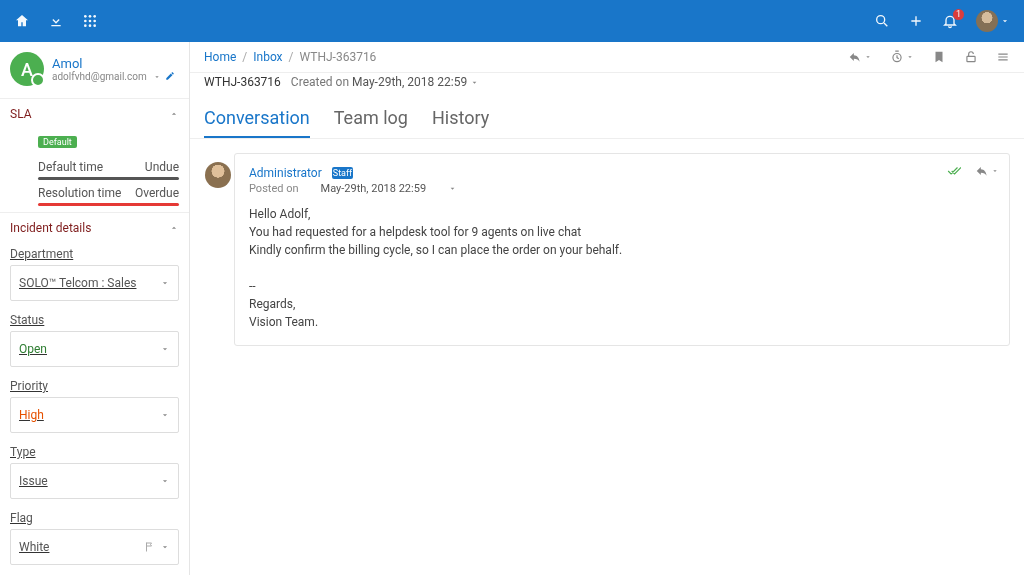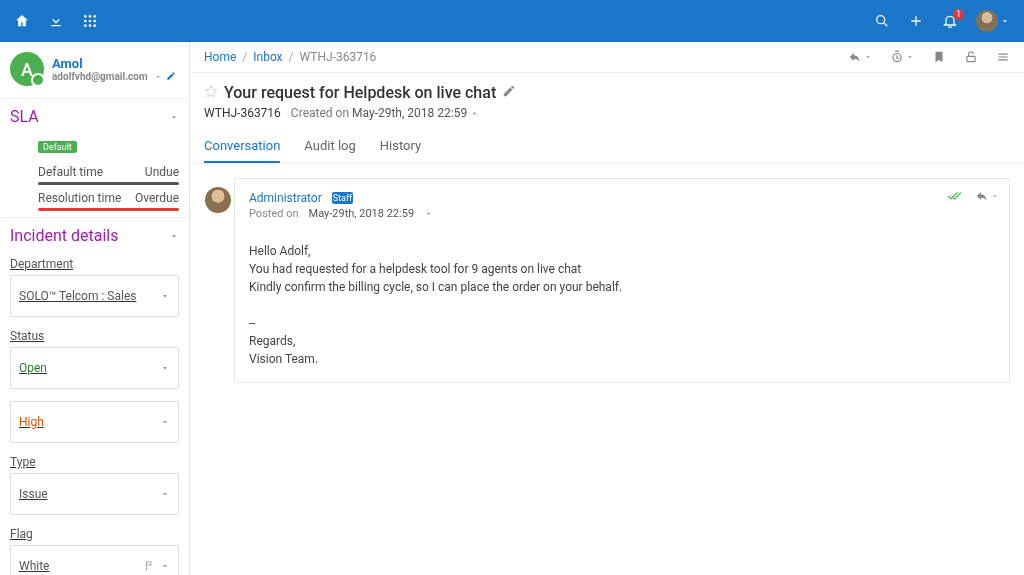--- a/index.html
+++ b/index.html
@@ -7,56 +7,56 @@
 .topbar { height: 42px; background: #1976c9; display: flex; align-items: center; padding: 0 14px; justify-content: space-between; }
 .topbar-left, .topbar-right { display: flex; align-items: center; gap: 18px; }
 .topbar .icon { color: #fff; opacity: 0.95; cursor: pointer; display: inline-flex; align-items: center; position: relative; }
 .badge-dot { position: absolute; top: -4px; right: -6px; background: #e53935; color: #fff; font-size: 9px; border-radius: 8px; padding: 0 3px; line-height: 11px; min-width: 11px; text-align: center; }
 .avatar-sm { width: 22px; height: 22px; border-radius: 50%; background: #eee center/cover no-repeat; display: inline-block; }
 .layout { display: flex; height: calc(100vh - 42px); }
 .sidebar { width: 190px; border-right: 1px solid #e5e5e5; background: #fff; overflow-y: auto; }
 .user-block { display: flex; align-items: center; padding: 10px 10px 12px; gap: 8px; }
 .user-avatar { width: 34px; height: 34px; border-radius: 50%; background: #4caf50; color: #fff; display: flex; align-items: center; justify-content: center; font-size: 18px; font-weight: 500; position: relative; }
 .user-avatar::after { content: ""; position: absolute; bottom: -1px; right: -1px; width: 10px; height: 10px; background: #4caf50; border: 2px solid #fff; border-radius: 50%; }
-.user-meta { flex: 1; font-weight: bold; }
+.user-meta { flex: 1; }
 .user-name { color: #1976c9; font-size: 13px; }
 .user-email { font-size: 10px; color: #888; display: flex; align-items: center; gap: 4px; }
-.section-hdr { display: flex; align-items: center; justify-content: space-between; padding: 8px 10px; border-top: 1px solid #eee; font-size: 16px; color: #a21caf; }
+.section-hdr { display: flex; align-items: center; justify-content: space-between; padding: 8px 10px; border-top: 1px solid #eee; font-size: 12px; color: #7f1d1d; }
 .sla-row { padding: 4px 10px 6px; margin-left: 28px; }
 .sla-pill { display: inline-block; background: #4caf50; color: #fff; font-size: 9px; padding: 1px 5px; border-radius: 2px; margin-bottom: 6px; }
 .sla-item { display: flex; justify-content: space-between; font-size: 12px; color: #555; margin-top: 6px; }
 .sla-bar { height: 3px; border-radius: 2px; margin-top: 3px; }
 .field-row { padding: 4px 10px 8px; text-decoration: underline; }
 .field-label { font-size: 12px; color: #555; margin-bottom: 4px; }
-.field-select { border: 1px solid #ddd; border-radius: 2px; height: 42px; display: flex; align-items: center; justify-content: space-between; padding: 0 8px; font-size: 12px; color: #555; cursor: pointer; }
+.field-select { border: 1px solid #ddd; border-radius: 2px; height: 36px; display: flex; align-items: center; justify-content: space-between; padding: 0 8px; font-size: 12px; color: #555; cursor: pointer; }
 .field-select.green { color: #2e7d32; }
 .field-select.orange { color: #e65100; }
 .field-input { border: 1px solid #ddd; border-radius: 2px; height: 28px; width: 100%; padding: 0 8px; font-size: 12px; }
 .main { flex: 1; display: flex; flex-direction: column; overflow: hidden; }
 .crumb-row { display: flex; align-items: center; justify-content: space-between; padding: 8px 14px; border-bottom: 1px solid #eee; }
 .crumb { font-size: 12px; color: #1976c9; display: flex; align-items: flex-start; gap: 6px; }
 .crumb .sep { color: #aaa; }
 .crumb .current { color: #888; }
 .crumb a { color: #1976c9; text-decoration: none; cursor: pointer; }
 .actions { display: flex; gap: 18px; color: #888; }
 .actions .icon { cursor: pointer; display: inline-flex; align-items: center; }
 .title-row { padding: 10px 14px 2px; display: flex; align-items: center; gap: 6px; }
 .title-row h2 { font-size: 16px; font-weight: 500; color: #333; }
 .meta-row { padding: 2px 14px 10px; font-size: 12px; color: #777; display: flex; align-items: center; gap: 10px; }
 .meta-row .tid { color: #333; }
 .tabs { display: flex; gap: 24px; padding: 0 14px; border-bottom: 1px solid #eee; }
-.tab { padding: 8px 0; font-size: 13px; color: #666; cursor: pointer; border-bottom: 2px solid transparent; }
+.tab { padding: 8px 0; font-size: 18px; color: #666; cursor: pointer; border-bottom: 2px solid transparent; }
 .tab.active { color: #1976c9; border-bottom-color: #1976c9; }
 .content { flex: 1; overflow-y: auto; padding: 14px; }
 .post { border: 1px solid #e5e5e5; border-radius: 3px; padding: 12px 14px 14px 14px; position: relative; margin-left: 30px; }
 .post-avatar { position: absolute; left: -30px; top: 8px; width: 26px; height: 26px; border-radius: 50%; background: #ddd center/cover no-repeat; }
 .post-hdr { display: flex; align-items: center; gap: 10px; margin-bottom: 2px; }
 .post-hdr .name { color: #1976c9; font-size: 12px; }
 .staff-pill { background: #1976c9; color: #fff; font-size: 9px; padding: 1px 1px; border-radius: 2px; }
-.post-meta { font-size: 11px; color: #888; margin-bottom: 22px; display: flex; align-items: center; gap: 10px; }
+.post-meta { font-size: 11px; color: #888; margin-bottom: 10px; display: flex; align-items: center; gap: 22px; }
 .post-body { font-size: 12px; color: #444; line-height: 1.5; white-space: pre-line; }
 .post-actions { position: absolute; top: 10px; right: 10px; display: flex; gap: 14px; color: #888; }
 .post-actions .icon { cursor: pointer; display: inline-flex; align-items: center; }
 svg { width: 14px; height: 14px; }
 .topbar svg { width: 16px; height: 16px; }
 .caret { margin-left: 2px; }
 .star { color: #ccc; }
 .check-green { color: #4caf50; }
 .flag-extra { display: flex; align-items: center; gap: 4px; color: #aaa; }
 </style>
@@ -173,20 +173,21 @@
     <div class="field-row">
       <div class="field-label">Status</div>
       <div class="field-select green">
         <span>Open</span>
         <svg viewBox="0 0 24 24" fill="#888" style="width:10px;height:10px">
             <path d="M7 10l5 5 5-5z"></path>
           </svg>
       </div>
     </div>
     <div class="field-row">
+      <div class="field-label">Priority</div>
       <div class="field-select orange">
         <span>High</span>
         <svg viewBox="0 0 24 24" fill="#888" style="width:10px;height:10px">
             <path d="M7 10l5 5 5-5z"></path>
           </svg>
       </div>
     </div>
     <div class="field-row">
       <div class="field-label">Type</div>
       <div class="field-select">
@@ -256,43 +257,34 @@
             </svg>
           </span>
         <span class="icon">
             <svg viewBox="0 0 24 24" fill="currentColor">
               <path d="M4 6h16v2H4zM4 11h16v2H4zM4 16h16v2H4z"></path>
             </svg>
           </span>
       </div>
     </div>
 
-    <div class="title-row">
-      <span class="star"><svg viewBox="0 0 24 24" fill="none" stroke="currentColor" stroke-width="1.5">
-            <path d="M12 2l2.9 6.9L22 10l-5.5 4.8L18 22l-6-3.6L6 22l1.5-7.2L2 10l7.1-1.1z"></path>
-          </svg></span>
-      <h2>Your request for Helpdesk on live chat</h2>
-      <span><svg viewBox="0 0 24 24" fill="#888">
-            <path d="M3 17.25V21h3.75L17.8 9.94l-3.75-3.75L3 17.25zM20.7 7c.39-.39.39-1.02 0-1.41l-2.3-2.3a1 1 0 00-1.41 0l-1.71 1.71 3.75 3.75L20.7 7z"></path>
-          </svg></span>
-    </div>
     <div class="meta-row">
       <span class="tid">WTHJ-363716</span>
       <span>
         <span>Created on</span>
         <span style="color:#555">May-29th, 2018 22:59</span>
         <svg viewBox="0 0 24 24" fill="#888" style="width:9px;height:9px;vertical-align:middle">
             <path d="M7 10l5 5 5-5z"></path>
           </svg>
       </span>
     </div>
 
     <div class="tabs">
       <div class="tab active">Conversation</div>
-      <div class="tab">Audit log</div>
+      <div class="tab">Team log</div>
       <div class="tab">History</div>
     </div>
 
     <div class="content">
       <div class="post">
         <div class="post-avatar" style="background-image:radial-gradient(circle at 50% 35%, #e0c09a 30%, #8a7050 31%)"></div>
         <div class="post-actions">
           <span class="icon check-green">
               <svg viewBox="0 0 24 24" fill="none" stroke="currentColor" stroke-width="2">
                 <path d="M2 12l5 5L18 6M8 12l5 5L24 6"></path>

